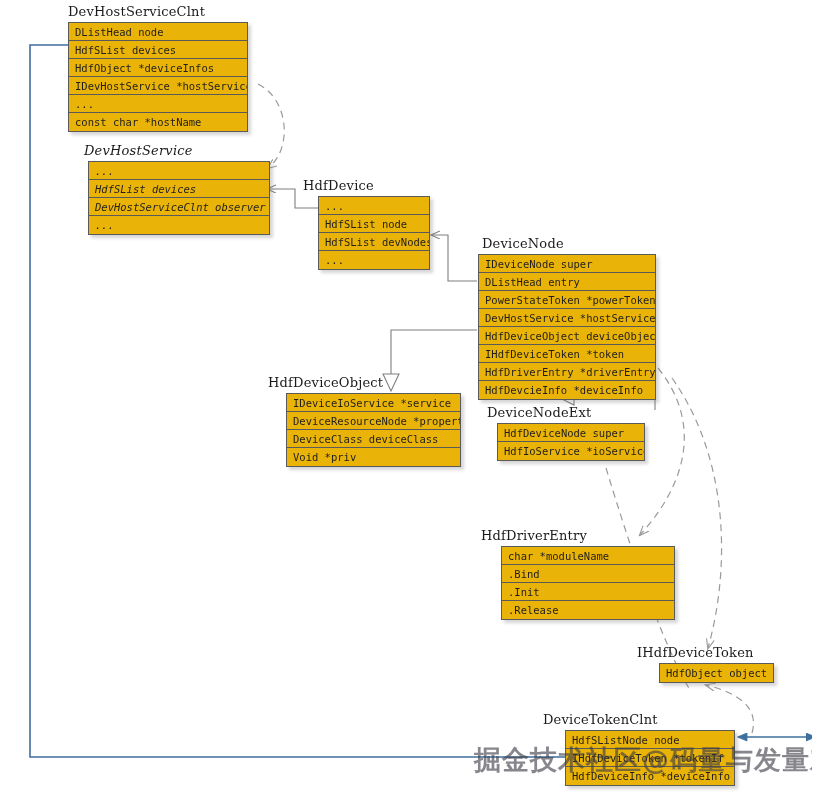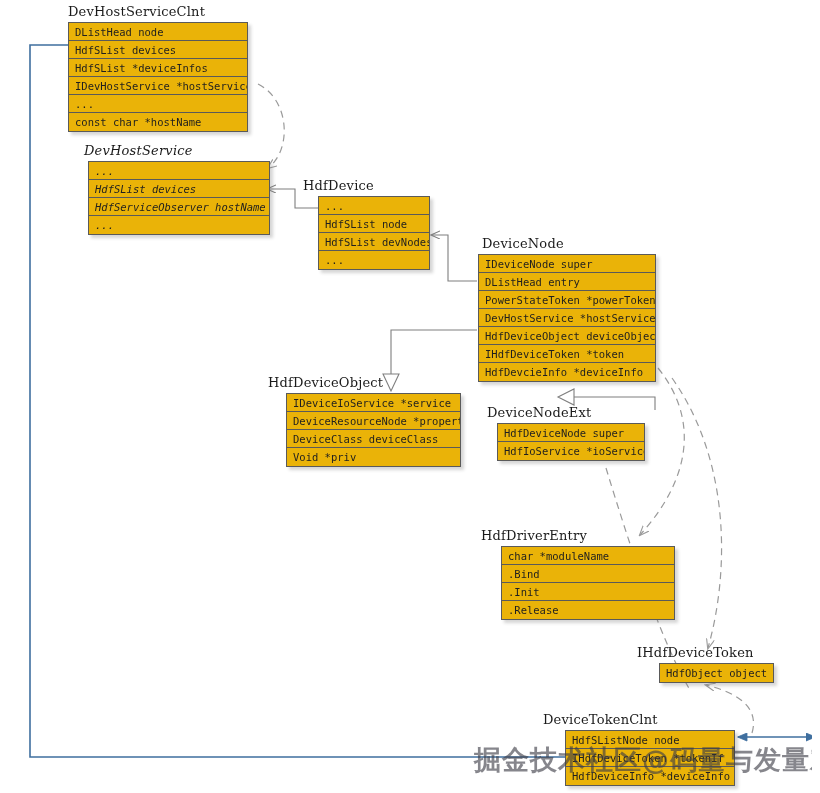--- a/index.html
+++ b/index.html
@@ -142,33 +142,33 @@
     <g>
       <path d="M497,455 C470,470 445,470 422,470" fill="none" stroke="#9a9a9a" stroke-width="1.2" stroke-dasharray="7,5" opacity="0"></path>
     </g>
   </svg>
 
   <div class="umlclass" style="left:68px; top:4px; width:185px;">
     <div class="cls-title">DevHostServiceClnt</div>
     <div class="cls-box" style="width:180px;">
       <div class="cls-row">DListHead node</div>
       <div class="cls-row">HdfSList devices</div>
-      <div class="cls-row">HdfSList *deviceInfos</div>
+      <div class="cls-row">HdfObject *deviceInfos</div>
       <div class="cls-row">IDevHostService *hostService</div>
       <div class="cls-row">...</div>
       <div class="cls-row">const char *hostName</div>
     </div>
   </div>
 
   <div class="umlclass" style="left:84px; top:143px; width:190px;font-style:italic;">
     <div class="cls-title">DevHostService</div>
     <div class="cls-box" style="width:182px; margin-left:4px;">
       <div class="cls-row">...</div>
       <div class="cls-row">HdfSList devices</div>
-      <div class="cls-row">HdfServiceObserver hostName</div>
+      <div class="cls-row">DevHostServiceClnt observer</div>
       <div class="cls-row">...</div>
     </div>
   </div>
 
   <div class="umlclass" style="left:303px; top:178px; width:132px;">
     <div class="cls-title">HdfDevice</div>
     <div class="cls-box" style="width:112px; margin-left:15px;">
       <div class="cls-row">...</div>
       <div class="cls-row">HdfSList node</div>
       <div class="cls-row">HdfSList devNodes</div>
@@ -178,20 +178,21 @@
 
   <div class="umlclass" style="left:478px; top:236px; width:182px;">
     <div class="cls-title" style="margin-left:4px;">DeviceNode</div>
     <div class="cls-box" style="width:178px;">
       <div class="cls-row">IDeviceNode super</div>
       <div class="cls-row">DListHead entry</div>
       <div class="cls-row">PowerStateToken *powerToken</div>
       <div class="cls-row">DevHostService *hostService</div>
       <div class="cls-row">HdfDeviceObject deviceObject</div>
       <div class="cls-row">IHdfDeviceToken *token</div>
+      <div class="cls-row">HdfDriverEntry *driverEntry</div>
       <div class="cls-row">HdfDevcieInfo *deviceInfo</div>
     </div>
   </div>
 
   <div class="umlclass" style="left:268px; top:375px; width:200px;">
     <div class="cls-title">HdfDeviceObject</div>
     <div class="cls-box" style="width:175px; margin-left:18px;">
       <div class="cls-row">IDeviceIoService *service</div>
       <div class="cls-row">DeviceResourceNode *property</div>
       <div class="cls-row">DeviceClass deviceClass</div>

